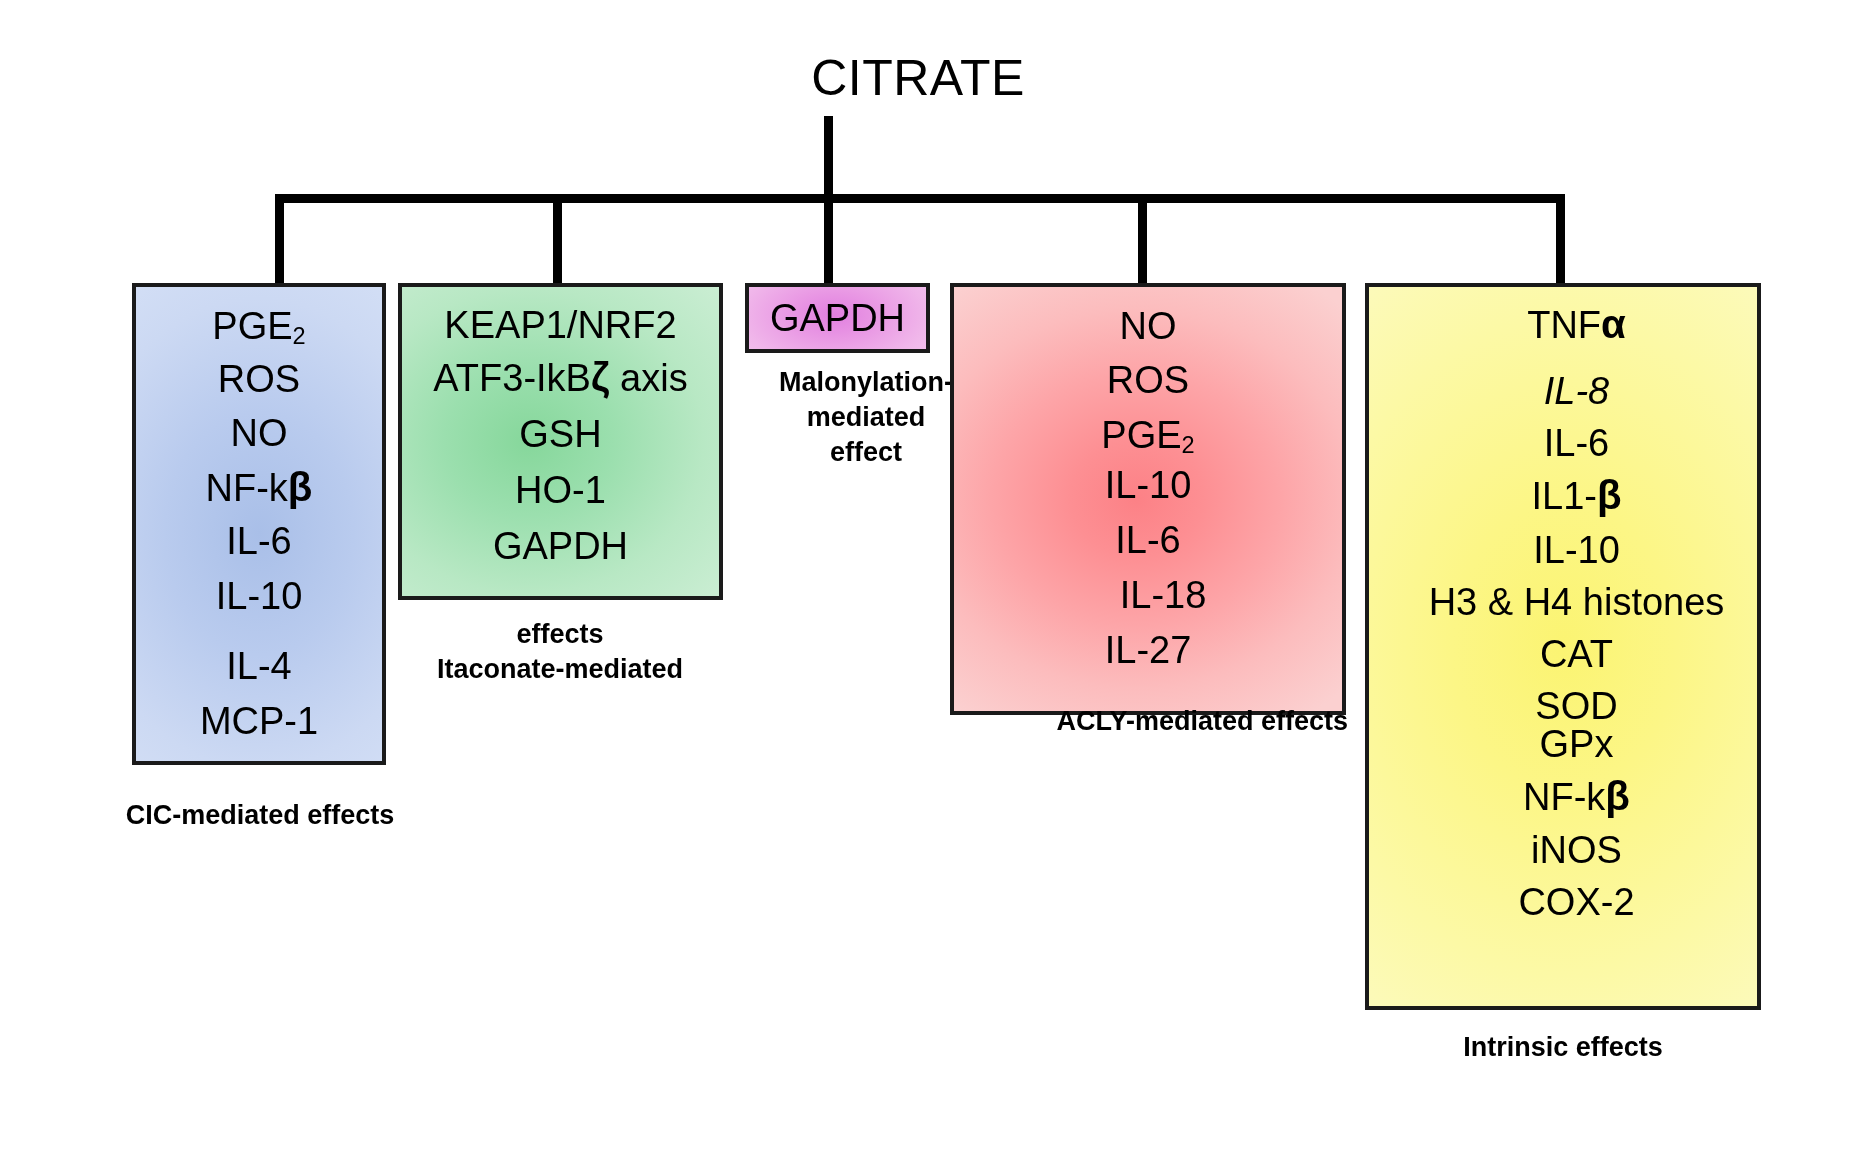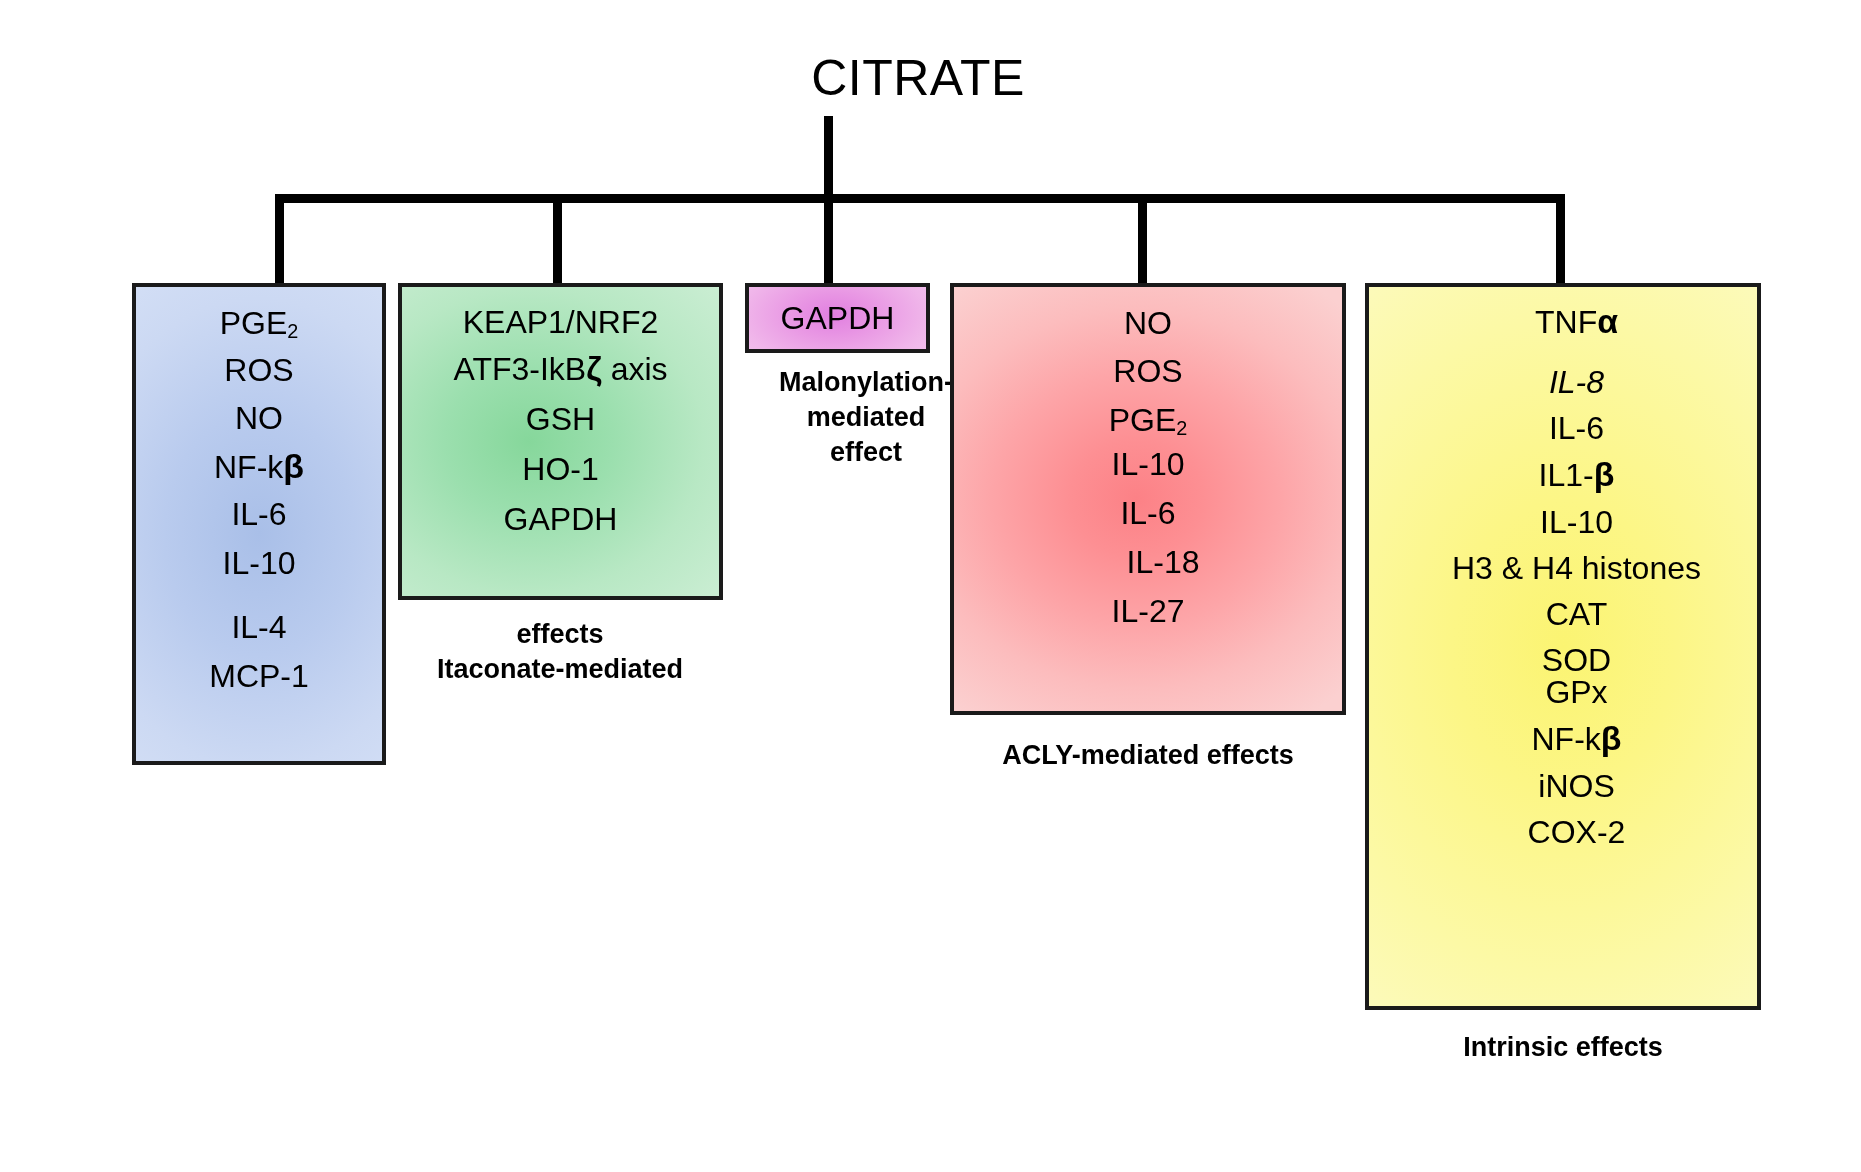--- a/index.html
+++ b/index.html
@@ -62,21 +62,21 @@
   .box {
     position: absolute;
     border: 4px solid #1a1a1a;
     box-sizing: border-box;
     display: flex;
     flex-direction: column;
     align-items: center;
     justify-content: flex-start;
   }
   .box .item {
-    font-size: 32px;
+    font-size: 38px;
     line-height: 1.0;
     white-space: nowrap;
     text-align: center;
     color: #000;
   }
   .box.blue {
     background: radial-gradient(ellipse 120% 80% at 50% 52%, #a9bfe8 0%, #b9cbee 32%, #ccd9f3 62%, #dbe5f8 100%);
   }
   .box.green {
     background: radial-gradient(ellipse 95% 85% at 40% 50%, #86d79b 0%, #9bdfae 28%, #b8e8c4 58%, #d3f0da 100%);
@@ -136,20 +136,21 @@
   <div class="box blue" style="left:132px; top:283px; width:254px; height:482px; padding-top:16px;">
     <div class="item" style="margin-top:4px;"><span>PGE</span><sub>2</sub></div>
     <div class="item" style="margin-top:15px;">ROS</div>
     <div class="item" style="margin-top:16px;">NO</div>
     <div class="item" style="margin-top:16px;"><span>NF-k</span><span class="gk">β</span></div>
     <div class="item" style="margin-top:14px;">IL-6</div>
     <div class="item" style="margin-top:17px;">IL-10</div>
     <div class="item" style="margin-top:32px;">IL-4</div>
     <div class="item" style="margin-top:17px;">MCP-1</div>
   </div>
+  <div class="caption" style="left:62px; top:798px; width:396px;">CIC-mediated effects</div>
 
   <div class="box green" style="left:398px; top:283px; width:325px; height:317px; padding-top:16px;">
     <div class="item" style="margin-top:3px;">KEAP1/NRF2</div>
     <div class="item" style="margin-top:14px;"><span>ATF3-IkB</span><span class="gk">ζ</span><span> axis</span></div>
     <div class="item" style="margin-top:17px;">GSH</div>
     <div class="item" style="margin-top:18px;">HO-1</div>
     <div class="item" style="margin-top:18px;">GAPDH</div>
   </div>
   <div class="caption" style="left:390px; top:617px; width:340px;">
     <div>effects</div>
@@ -167,21 +168,21 @@
 
   <div class="box red" style="left:950px; top:283px; width:396px; height:432px; padding-top:16px;">
     <div class="item" style="margin-top:4px;">NO</div>
     <div class="item" style="margin-top:16px;">ROS</div>
     <div class="item" style="margin-top:17px;"><span>PGE</span><sub>2</sub></div>
     <div class="item" style="margin-top:12px;">IL-10</div>
     <div class="item" style="margin-top:17px;">IL-6</div>
     <div class="item" style="margin-top:17px;margin-left:30px;">IL-18</div>
     <div class="item" style="margin-top:17px;">IL-27</div>
   </div>
-  <div class="caption" style="left:948px; top:738px; width:400px;">ACLY-mediated effects</div>
+  <div class="caption" style="left:948px; top:704px; width:400px;text-align:right;">ACLY-mediated effects</div>
 
   <div class="box yellow" style="left:1365px; top:283px; width:396px; height:727px; padding-top:14px;">
     <div class="item" style="margin-top:4px;"><span>TNF</span><span class="gk">α</span></div>
     <div class="item ital" style="margin-top:27px;">IL-8</div>
     <div class="item" style="margin-top:14px;">IL-6</div>
     <div class="item" style="margin-top:14px;"><span>IL1-</span><span class="gk">β</span></div>
     <div class="item" style="margin-top:14px;">IL-10</div>
     <div class="item" style="margin-top:14px;">H3 &amp; H4 histones</div>
     <div class="item" style="margin-top:14px;">CAT</div>
     <div class="item" style="margin-top:14px;">SOD</div>

